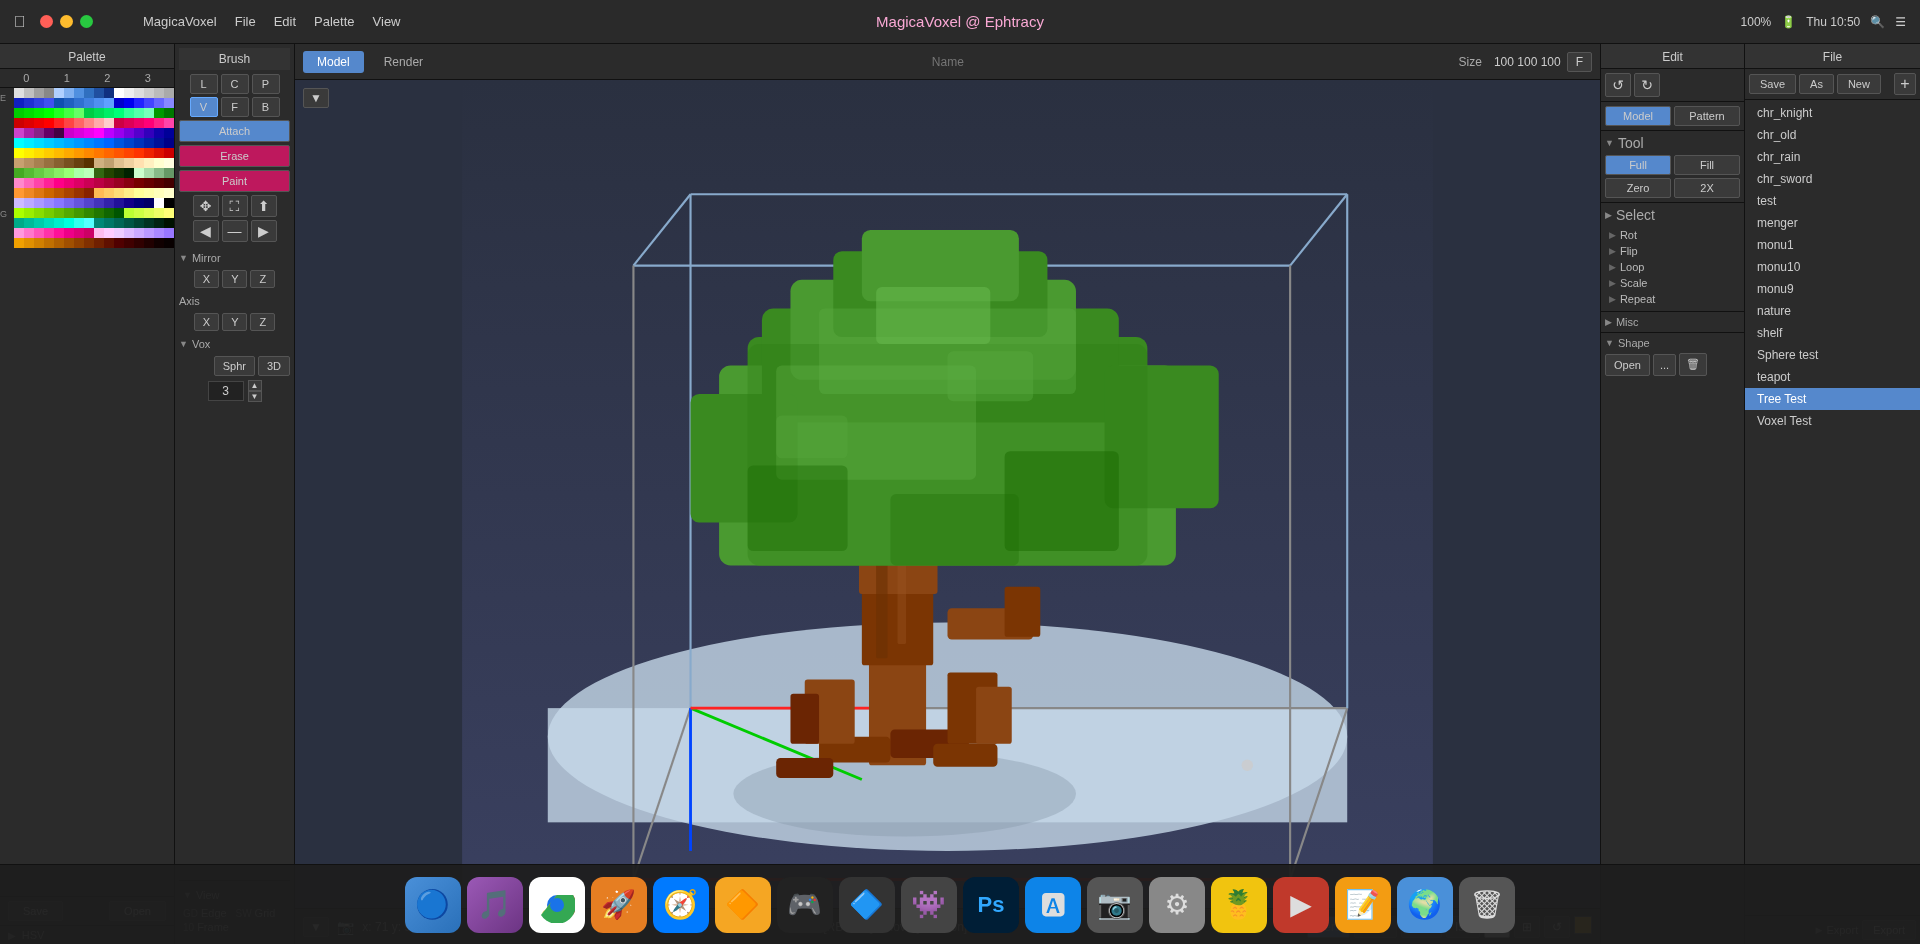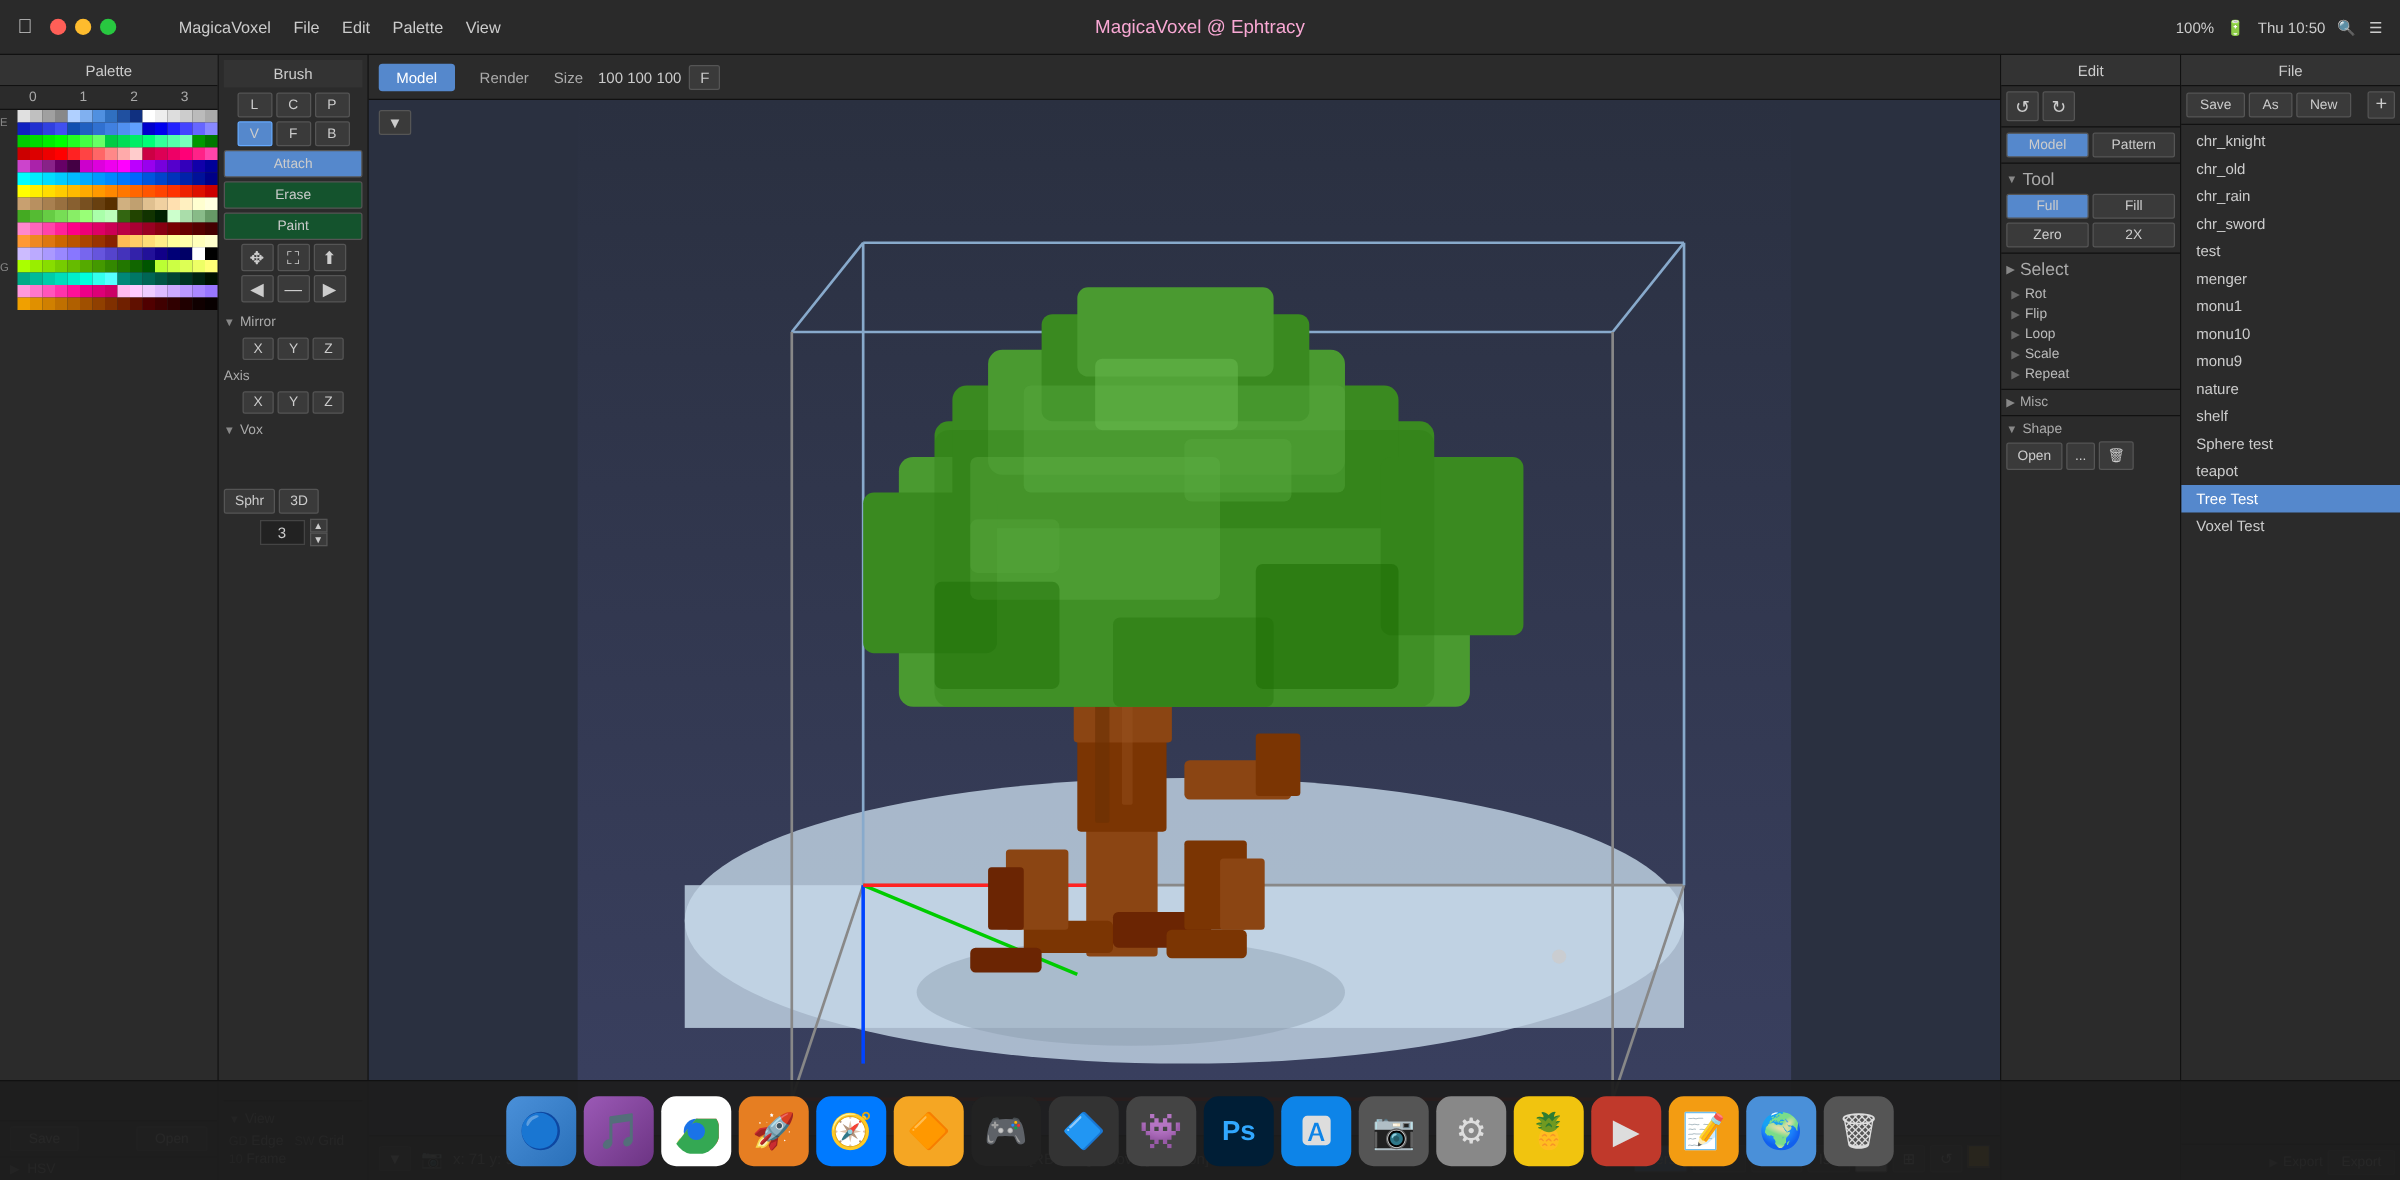--- a/index.html
+++ b/index.html
@@ -176,21 +176,21 @@
       color: #ccc;
       padding: 3px 8px;
       font-size: 11px;
       cursor: pointer;
       border-radius: 2px;
       min-width: 28px;
       text-align: center;
     }
     .brush-btn.active { background: #5588cc; border-color: #66aaff; }
     .brush-action-btn {
-      background: #14532d;
+      background: #be185d;
       border: 1px solid #555;
       color: #ccc;
       padding: 4px 0;
       font-size: 11px;
       cursor: pointer;
       border-radius: 2px;
       width: 100%;
       text-align: center;
       margin-bottom: 3px;
     }
@@ -238,22 +238,21 @@
       color: #ccc;
       padding: 2px 8px;
       font-size: 11px;
       cursor: pointer;
       border-radius: 2px;
     }
     .vox-options {
       display: flex;
       gap: 3px;
       margin-bottom: 4px;
-      justify-content: flex-start;
-      margin-top: 35px;
+      justify-content: flex-end;
     }
     .vox-num-row {
       display: flex;
       align-items: center;
       justify-content: center;
       gap: 4px;
     }
     .vox-num {
       background: #222;
       border: 1px solid #444;
@@ -1137,20 +1136,21 @@
         </div>
       </div>
     </div>
   </div>
 
   <div class="canvas-area">
 
     <div class="canvas-toolbar">
       <button class="tab-btn active">Model</button>
       <button class="tab-btn inactive">Render</button>
+      <input class="name-field" type="text" placeholder="Name" style="">
       <span class="size-label">Size</span>
       <span class="size-value">100 100 100</span>
       <button class="f-btn">F</button>
     </div>
 
     <div class="viewport">
       <button class="viewport-dropdown">▼</button>
 
       
       <svg class="tree-scene" viewBox="0 0 680 580" xmlns="http://www.w3.org/2000/svg">

